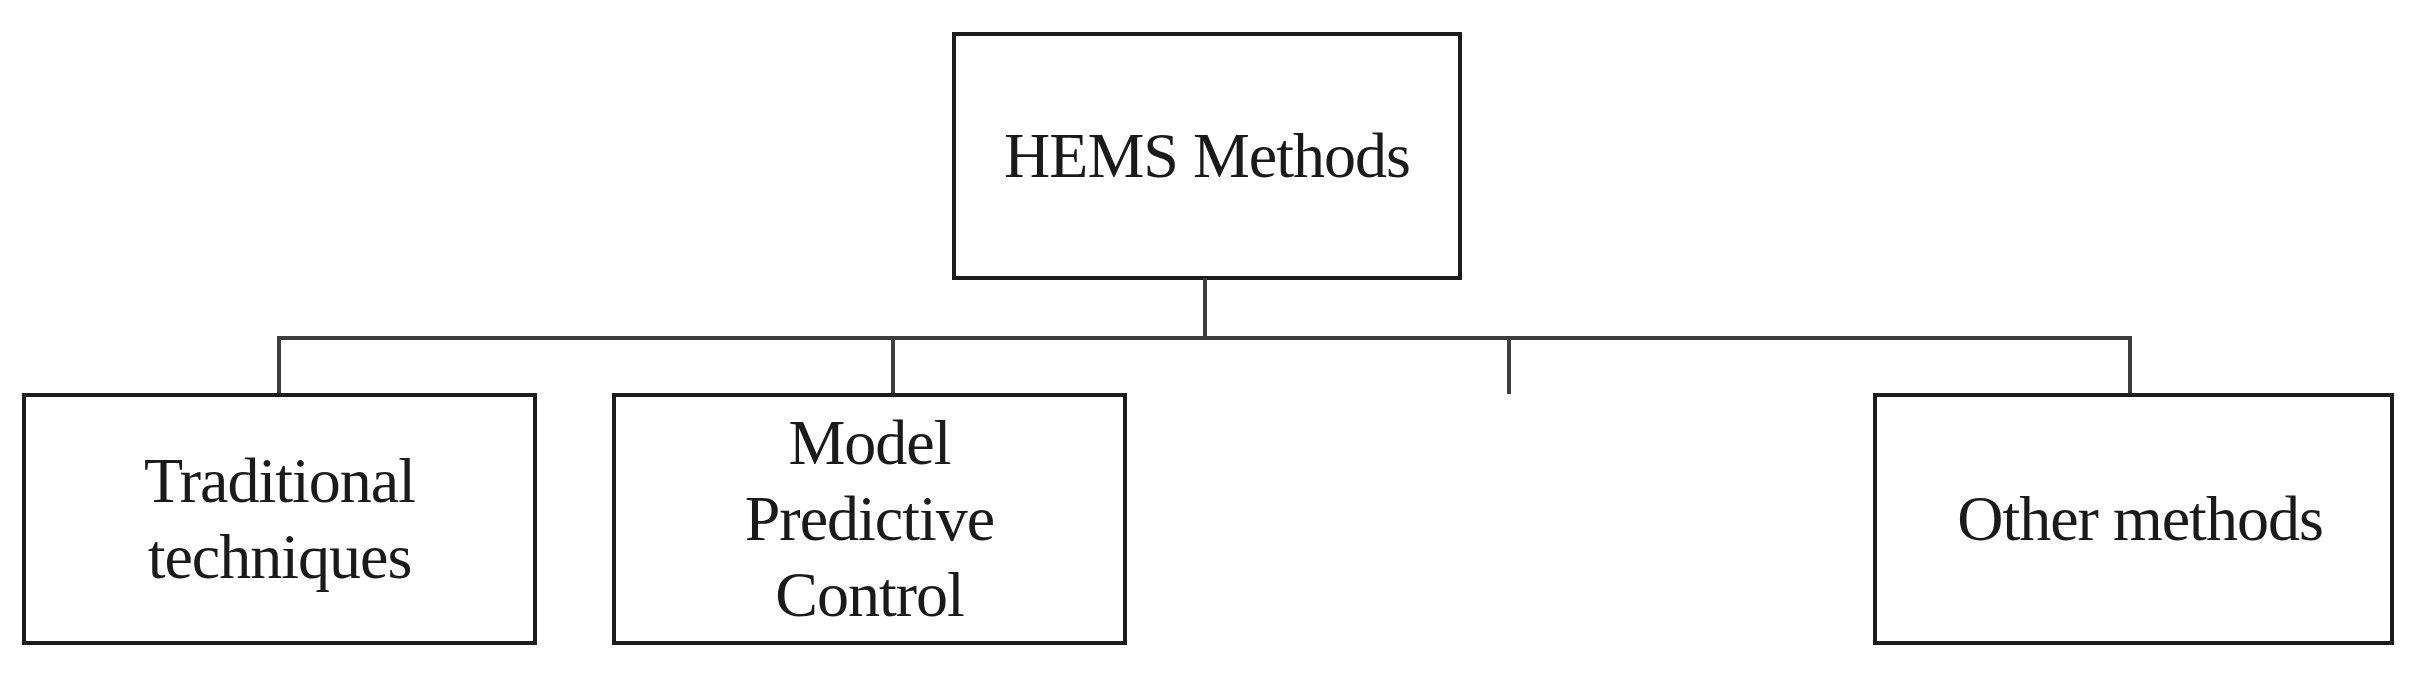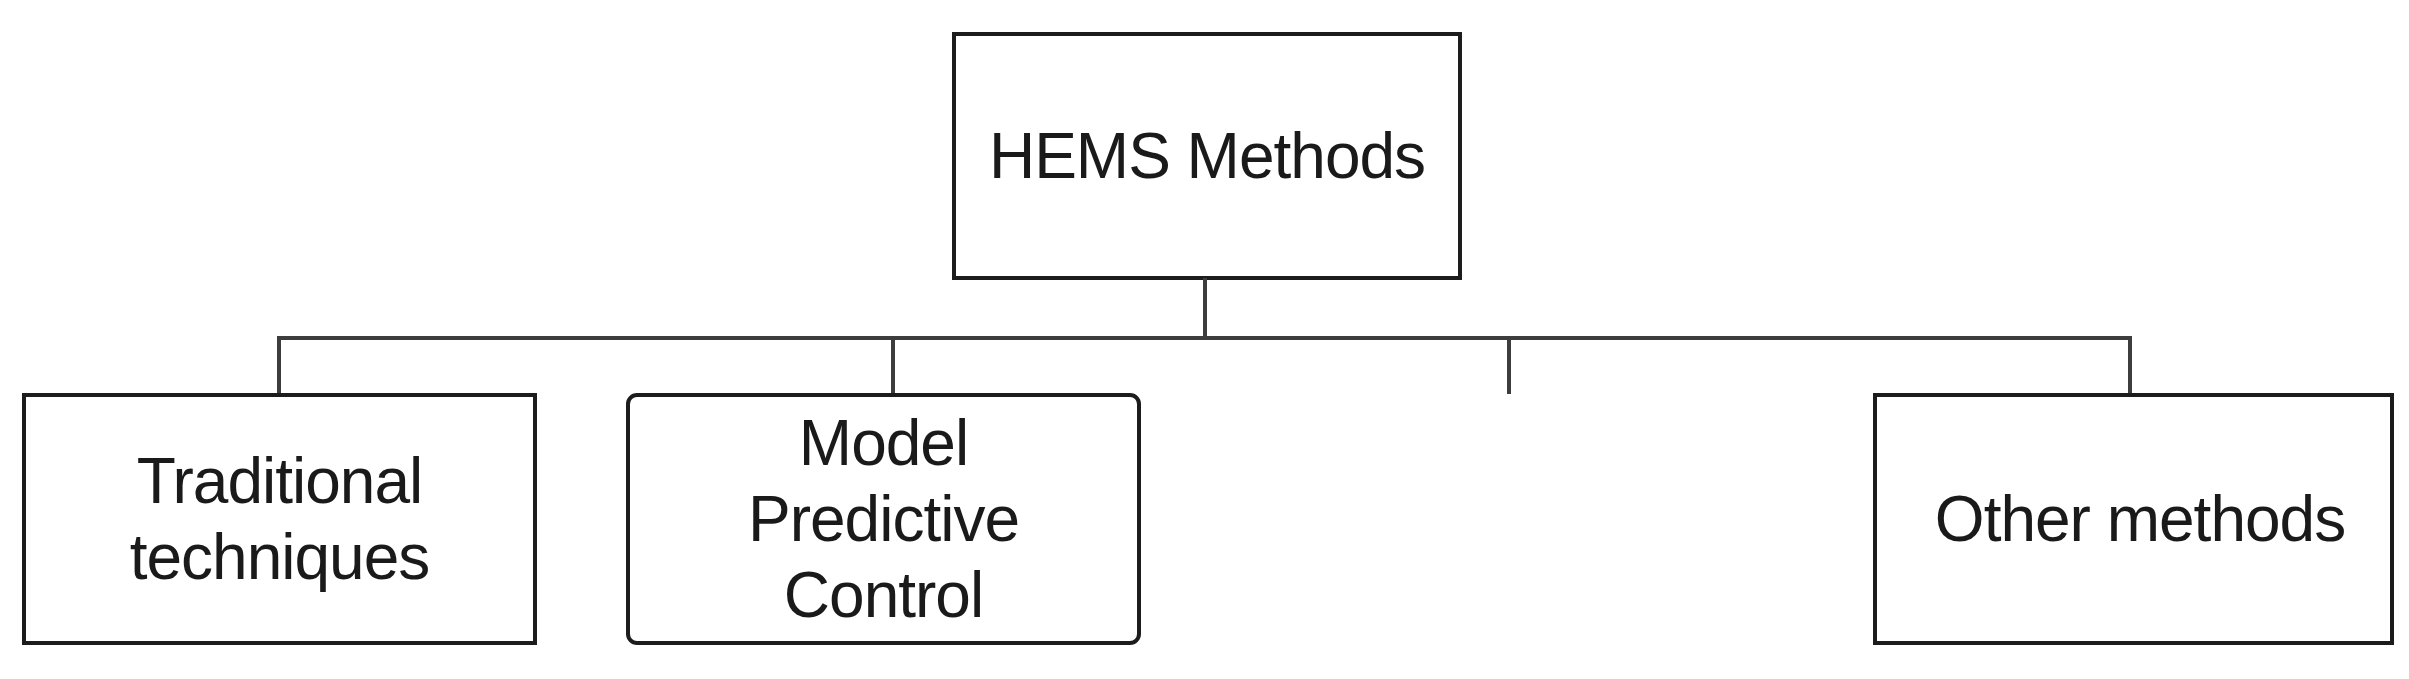--- a/index.html
+++ b/index.html
@@ -5,21 +5,21 @@
   html, body {
     margin: 0;
     padding: 0;
     background: #ffffff;
   }
   .canvas {
     position: relative;
     width: 2409px;
     height: 679px;
     background: var(--bg, #ffffff);
-    font-family: Liberation Sans, sans-serif;
+    font-family: Liberation Serif, serif;
     overflow: hidden;
   }
   .node {
     position: absolute;
     box-sizing: border-box;
     background: var(--box-fill, #ffffff);
     border: 4px solid var(--box-border, #1c1c1c);
     display: flex;
     align-items: center;
     justify-content: center;
@@ -40,21 +40,21 @@
   }
   
   .node-root  { left: 952px;  top: 32px;  width: 510px; height: 248px; }
   .stub-root  { left: 1203px; top: 278px; width: 4px;   height: 60px; }
   .rail       { left: 277px;  top: 336px; width: 1855px; height: 4px; }
   .drop-1     { left: 277px;  top: 336px; width: 4px; height: 58px; }
   .drop-2     { left: 891px;  top: 336px; width: 4px; height: 58px; }
   .drop-3     { left: 1507px; top: 336px; width: 4px; height: 58px; }
   .drop-4     { left: 2128px; top: 336px; width: 4px; height: 58px; }
   .node-c1    { left: 22px;   top: 393px; width: 515px; height: 252px; }
-  .node-c2    { left: 626px;  top: 393px; width: 515px; height: 252px; border-radius: 11px; }
+  .node-c2    { left: 612px;  top: 393px; width: 515px; height: 252px; }
   .node-c3    { left: 1253px; top: 393px; width: 516px; height: 252px; }
   .node-c4    { left: 1873px; top: 393px; width: 521px; height: 252px; padding-left: 13px; }
 </style>
 </head>
 <body>
 
 <div class="canvas" style="--bg: #ffffff; --box-fill: #ffffff; --box-border: #1c1c1c; --line: #3d3d3d; --text: #1a1a1a;">
 
   <div class="node node-root">
     <span class="label">HEMS Methods</span>

